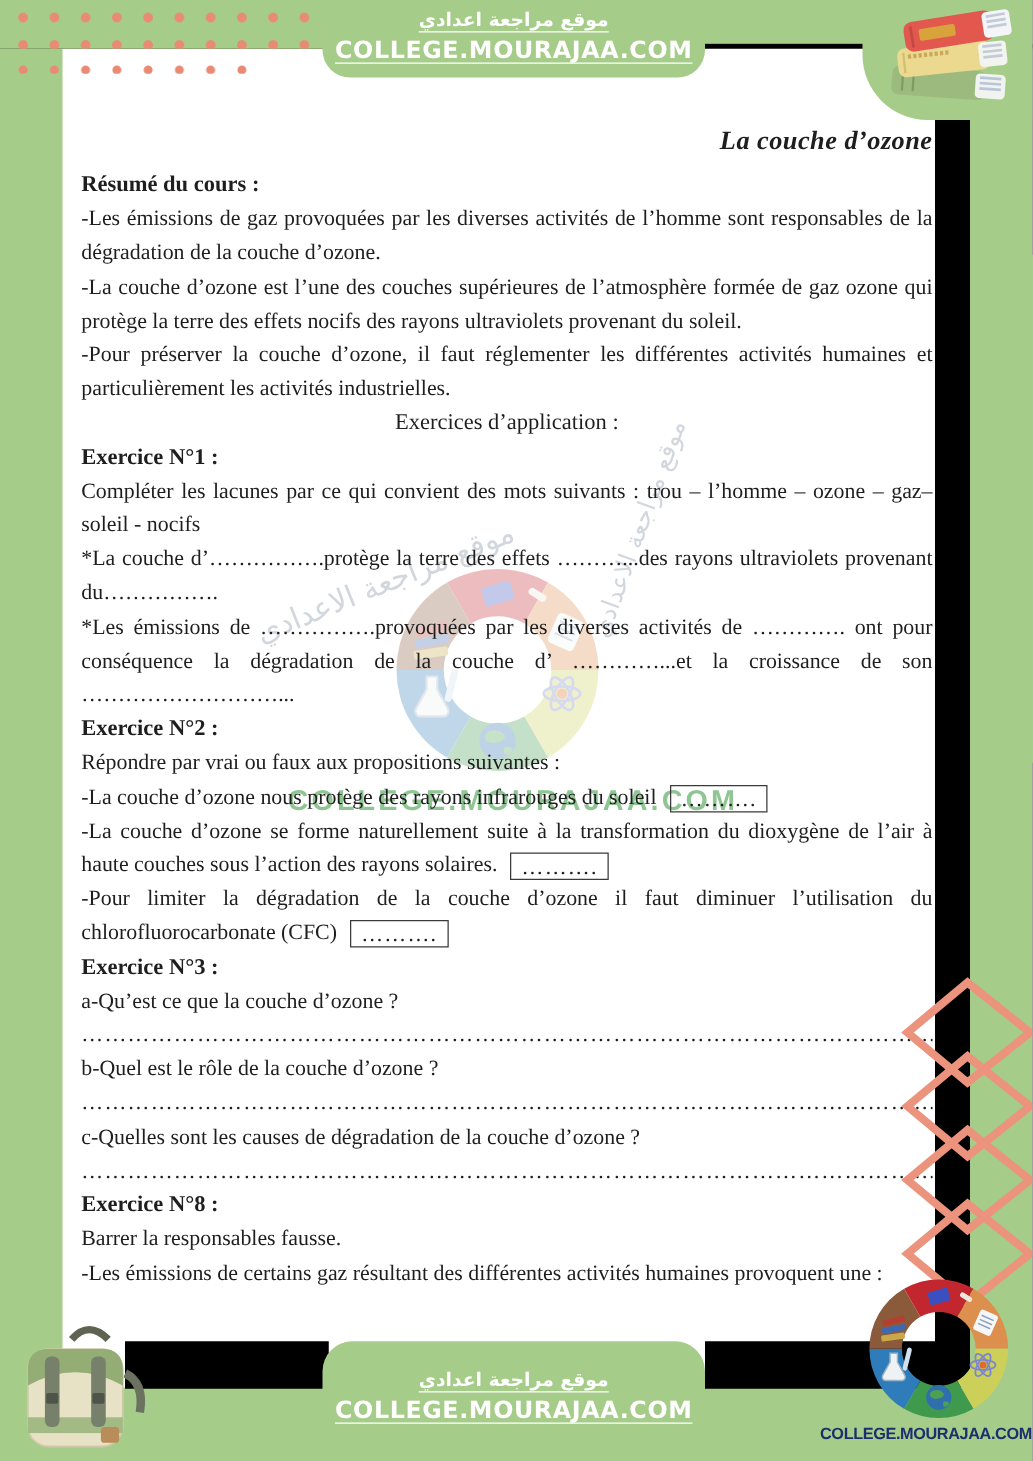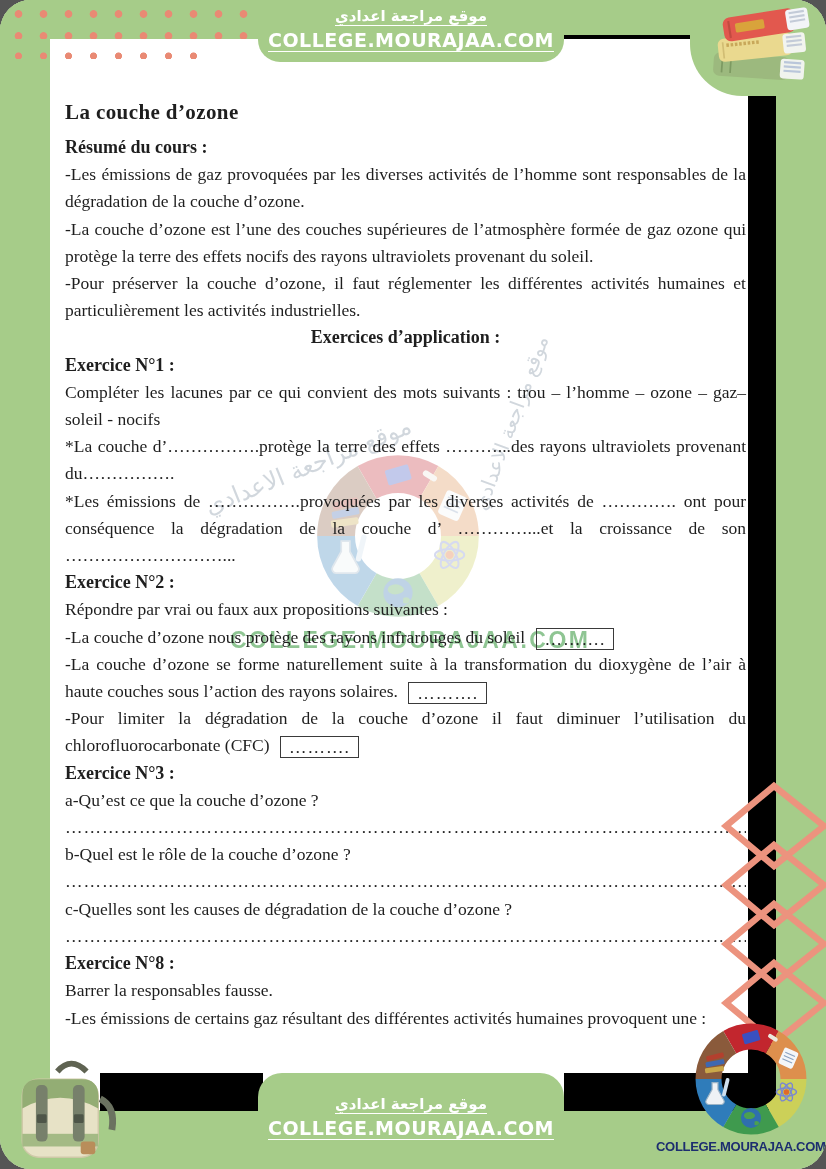--- a/index.html
+++ b/index.html
@@ -1,19 +1,19 @@
 <!DOCTYPE html>
 <html><head>
 <meta charset="utf-8">
 <style>
   html,body{margin:0;padding:0;background:#555;}
   .canvas{
     position:relative;width:826px;height:1169px;margin:0 auto;
     background:#ffffff;overflow:hidden;
-    font-family:"Liberation Serif","DejaVu Serif",serif;color:#1e1e1e;border-radius:31px;
+    font-family:"Liberation Serif","DejaVu Serif",serif;color:#1e1e1e;
   }
   
   .strip{position:absolute;background:#a6cc89;}
   .strip-left{left:0;top:0;width:50px;height:1169px;}
   .strip-right{left:776px;top:0;width:50px;height:1169px;}
   .band-top{left:0;top:0;width:826px;height:35px;}
   .topline{position:absolute;left:0;top:35px;width:826px;height:4px;background:#000;}
   .black-strip-right{position:absolute;left:748px;top:88px;width:28px;height:1022px;background:#000;}
   .footer-band{left:0;top:1110px;width:826px;height:59px;}
   .footer-gap{position:absolute;top:1073px;height:38px;background:#000;}
@@ -68,25 +68,25 @@
   }
   .wm-ar{
     position:absolute;font-family:"DejaVu Sans",sans-serif;color:#9aa7b4;opacity:.45;
     direction:rtl;white-space:nowrap;pointer-events:none;
   }
   .wm-ar1{left:198px;top:452px;font-size:24px;transform:rotate(-22deg);}
   .wm-ar2{left:468px;top:505px;font-size:20px;transform:rotate(-70deg);transform-origin:left top;}
   
   .doc{position:absolute;left:65px;top:99px;width:681px;}
   .doc-title{
-    text-align:left;font-weight:bold;font-size:21px;
+    text-align:right;font-weight:bold;font-style:italic;font-size:21px;
     line-height:26px;letter-spacing:.4px;margin-bottom:9px;
   }
   .doc-heading{font-weight:bold;font-size:18px;line-height:27.2px;}
-  .doc-center-heading{font-weight:bold;font-size:18px;line-height:27.2px;text-align:center;}
+  .doc-center-heading{font-weight:normal;font-size:18px;line-height:27.2px;text-align:center;}
   .doc-para{margin:0;font-size:17.5px;line-height:27.2px;text-align:justify;}
   .dot-line{font-size:17.5px;line-height:27.2px;letter-spacing:1px;white-space:nowrap;overflow:hidden;}
   .answer-box{
     display:inline-block;border:1.3px solid #3a3a3a;padding:0 8px;margin-left:6px;
     line-height:20px;vertical-align:-2px;letter-spacing:1px;
   }
 </style>
 </head>
 <body>
 

